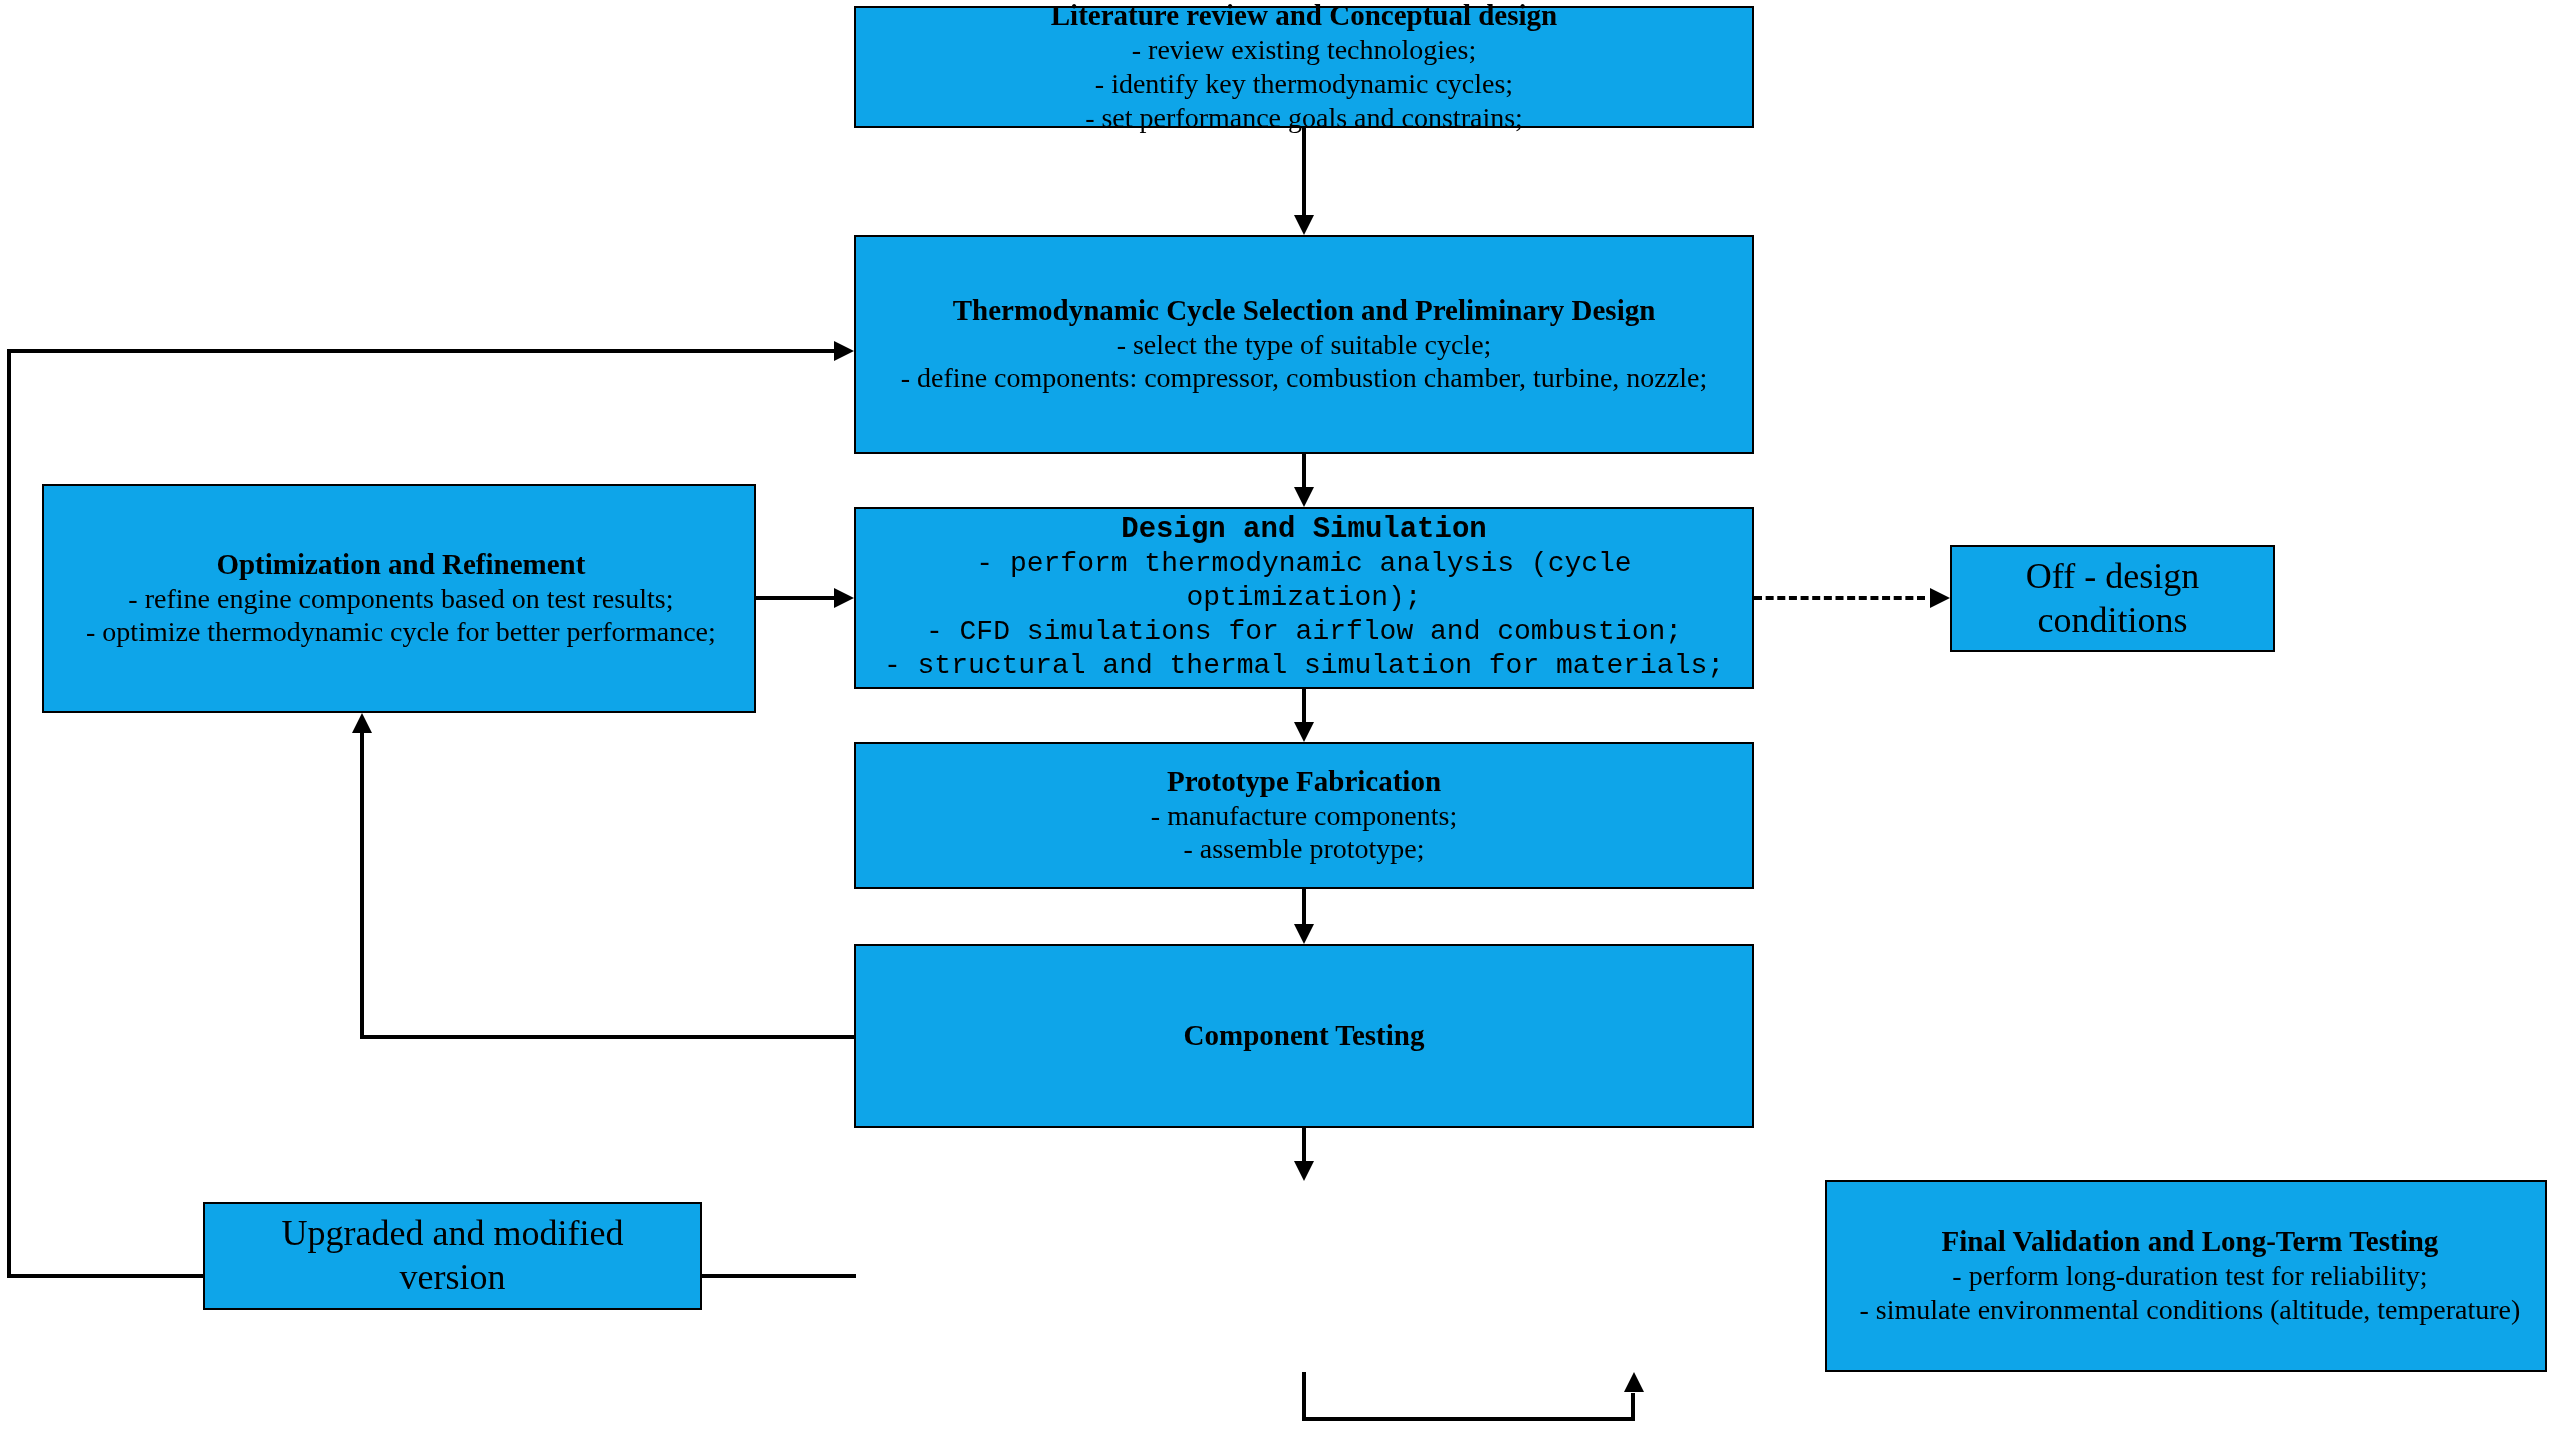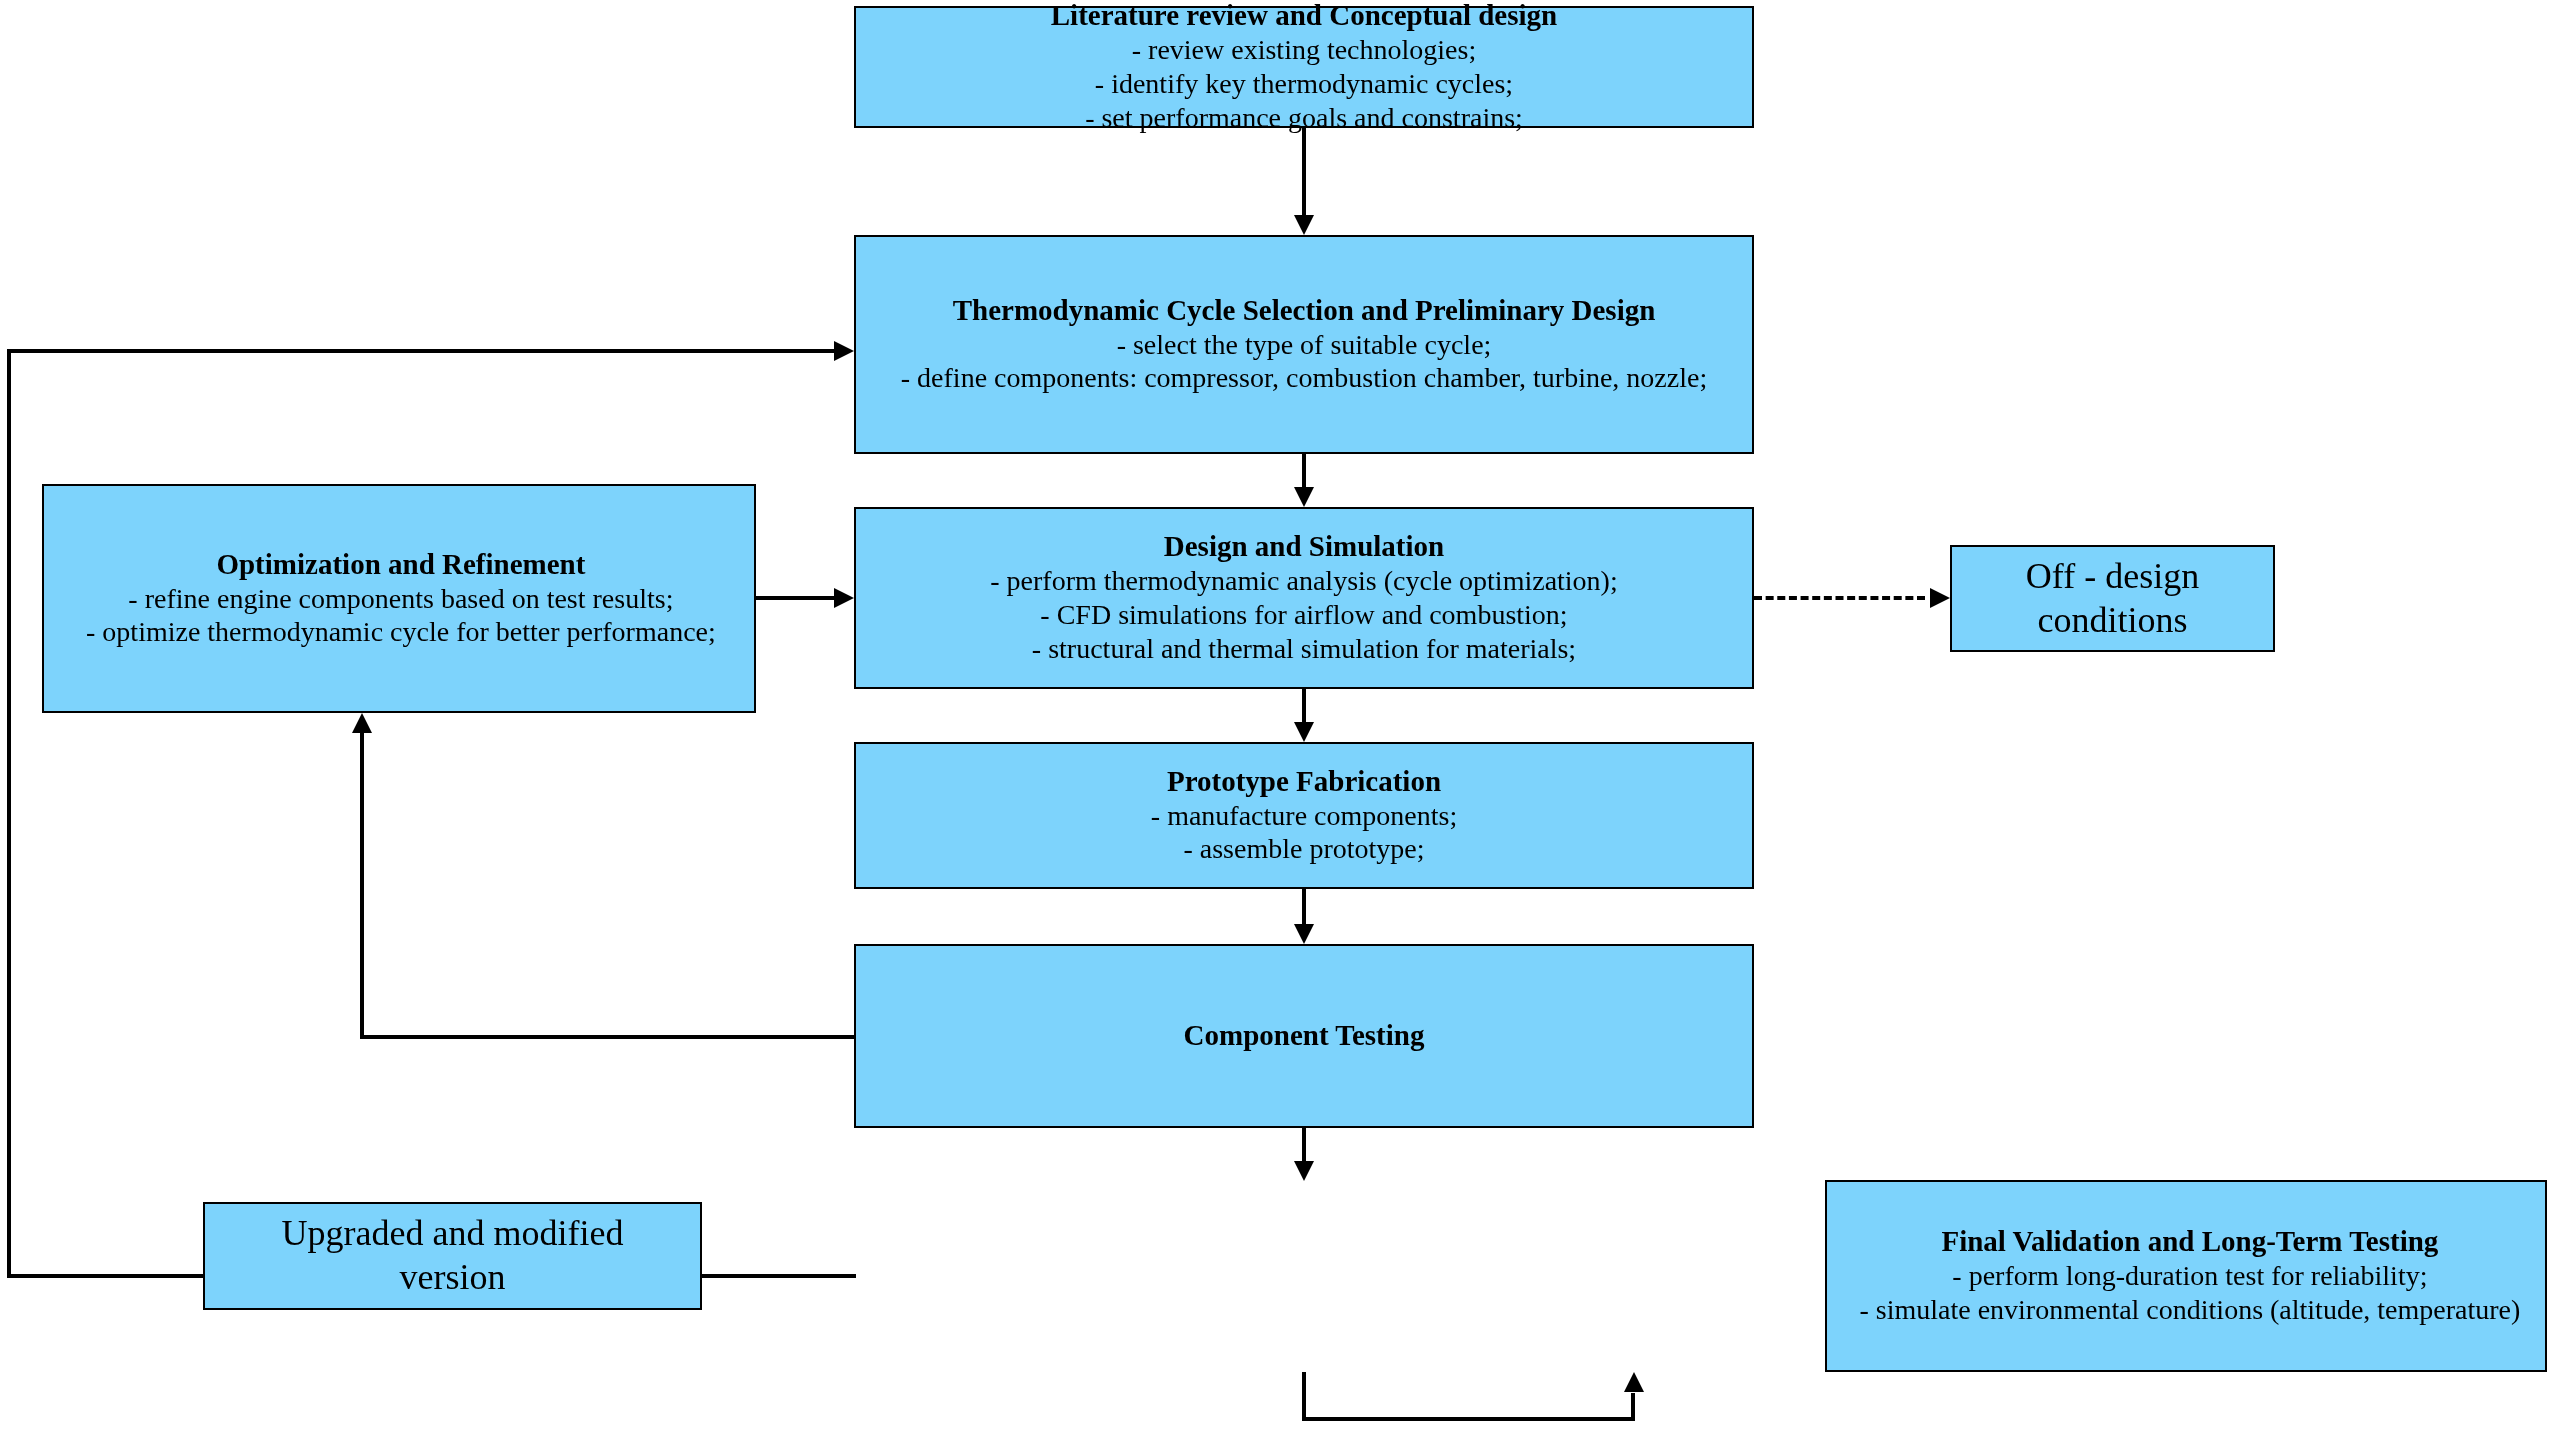--- a/index.html
+++ b/index.html
@@ -14,21 +14,21 @@
     height: 1434px;
     background: #ffffff;
     font-family: "Liberation Serif", "DejaVu Serif", serif;
     color: #000000;
     overflow: hidden;
   }
   .node {
     position: absolute;
     box-sizing: border-box;
     border: 2.9px solid #000000;
-    background: #7dd3fc;
+    background: #0ea5e9;
     display: flex;
     flex-direction: column;
     align-items: center;
     justify-content: center;
     text-align: center;
     padding: 2.4px 8.2px;
     z-index: 3;
   }
   .node .title {
     font-weight: bold;
@@ -95,21 +95,21 @@
 - identify key thermodynamic cycles;
 - set performance goals and constrains;</div>
   </div>
 
   <div class="node" style="left:854px; top:235px; width:900px; height:219px;">
     <div class="title">Thermodynamic Cycle Selection and Preliminary Design</div>
     <div class="line">- select the type of suitable cycle;
 - define components: compressor, combustion chamber, turbine, nozzle;</div>
   </div>
 
-  <div class="node" style="left:854px; top:507px; width:900px; height:182px;">
+  <div class="node" style="left:854px; top:507px; width:900px; height:182px;font-family:Liberation Mono, monospace;">
     <div class="title">Design and Simulation</div>
     <div class="line">- perform thermodynamic analysis (cycle optimization);
 - CFD simulations for airflow and combustion;
 - structural and thermal simulation for materials;</div>
   </div>
 
   <div class="node" style="left:854px; top:742px; width:900px; height:147px;">
     <div class="title">Prototype Fabrication</div>
     <div class="line">- manufacture components;
 - assemble prototype;</div>

